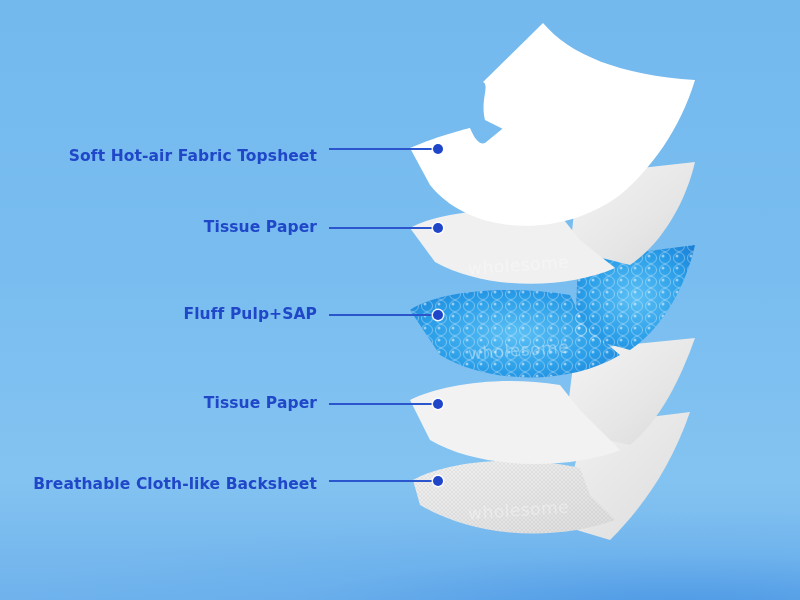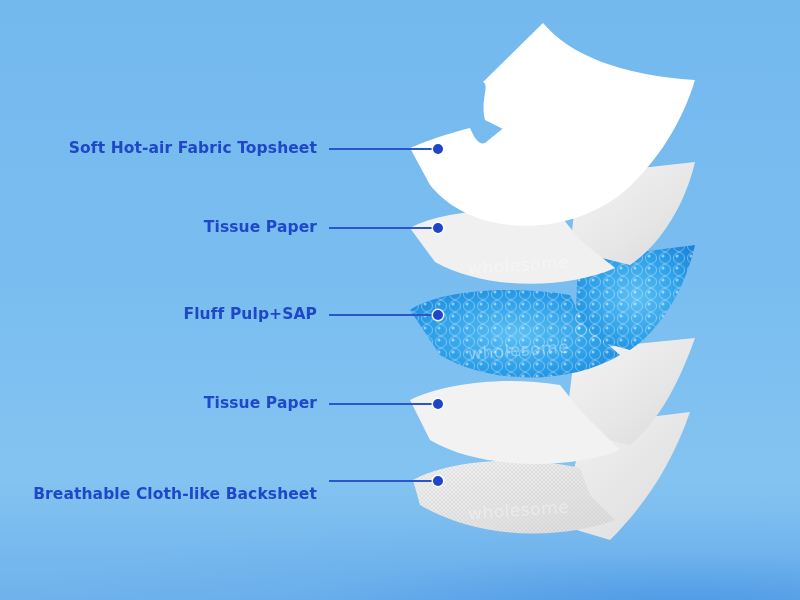--- a/index.html
+++ b/index.html
@@ -85,31 +85,31 @@
   <g>
     <path d="M543 23 C570 55 620 75 695 80 C680 130 650 170 620 195 L510 190 L505 130 L485 120 C480 100 490 85 483 82 Z" fill="#ffffff"></path>
     <path d="M410 148 C440 135 470 128 470 128 C475 140 480 145 485 143 L507 125 L540 150 L620 195 C560 240 470 235 430 185 Z" fill="#ffffff"></path>
   </g>
 </svg>
 
 <div class="watermark" style="left:468px; top:255px;">wholesome</div>
 <div class="watermark" style="left:468px; top:340px;">wholesome</div>
 <div class="watermark" style="left:468px; top:500px;">wholesome</div>
 
-<div class="label" style="top:138px;">Soft Hot-air Fabric Topsheet</div>
+<div class="label" style="top:146px;">Soft Hot-air Fabric Topsheet</div>
 <div class="leader" style="top:148px;"></div>
 <div class="dot" style="left:433px; top:144px;"></div>
 
 <div class="label" style="top:217px;">Tissue Paper</div>
 <div class="leader" style="top:227px;"></div>
 <div class="dot" style="left:433px; top:223px;"></div>
 
 <div class="label" style="top:304px;text-align:right;">Fluff Pulp+SAP</div>
 <div class="leader" style="top:314px;"></div>
 <div class="dot" style="left:433px; top:310px;"></div>
 
 <div class="label" style="top:393px;">Tissue Paper</div>
 <div class="leader" style="top:403px;"></div>
 <div class="dot" style="left:433px; top:399px;"></div>
 
-<div class="label" style="top:484px;">Breathable Cloth-like Backsheet</div>
+<div class="label" style="top:474px;">Breathable Cloth-like Backsheet</div>
 <div class="leader" style="top:480px;"></div>
 <div class="dot" style="left:433px; top:476px;"></div>
 
 </body></html>

